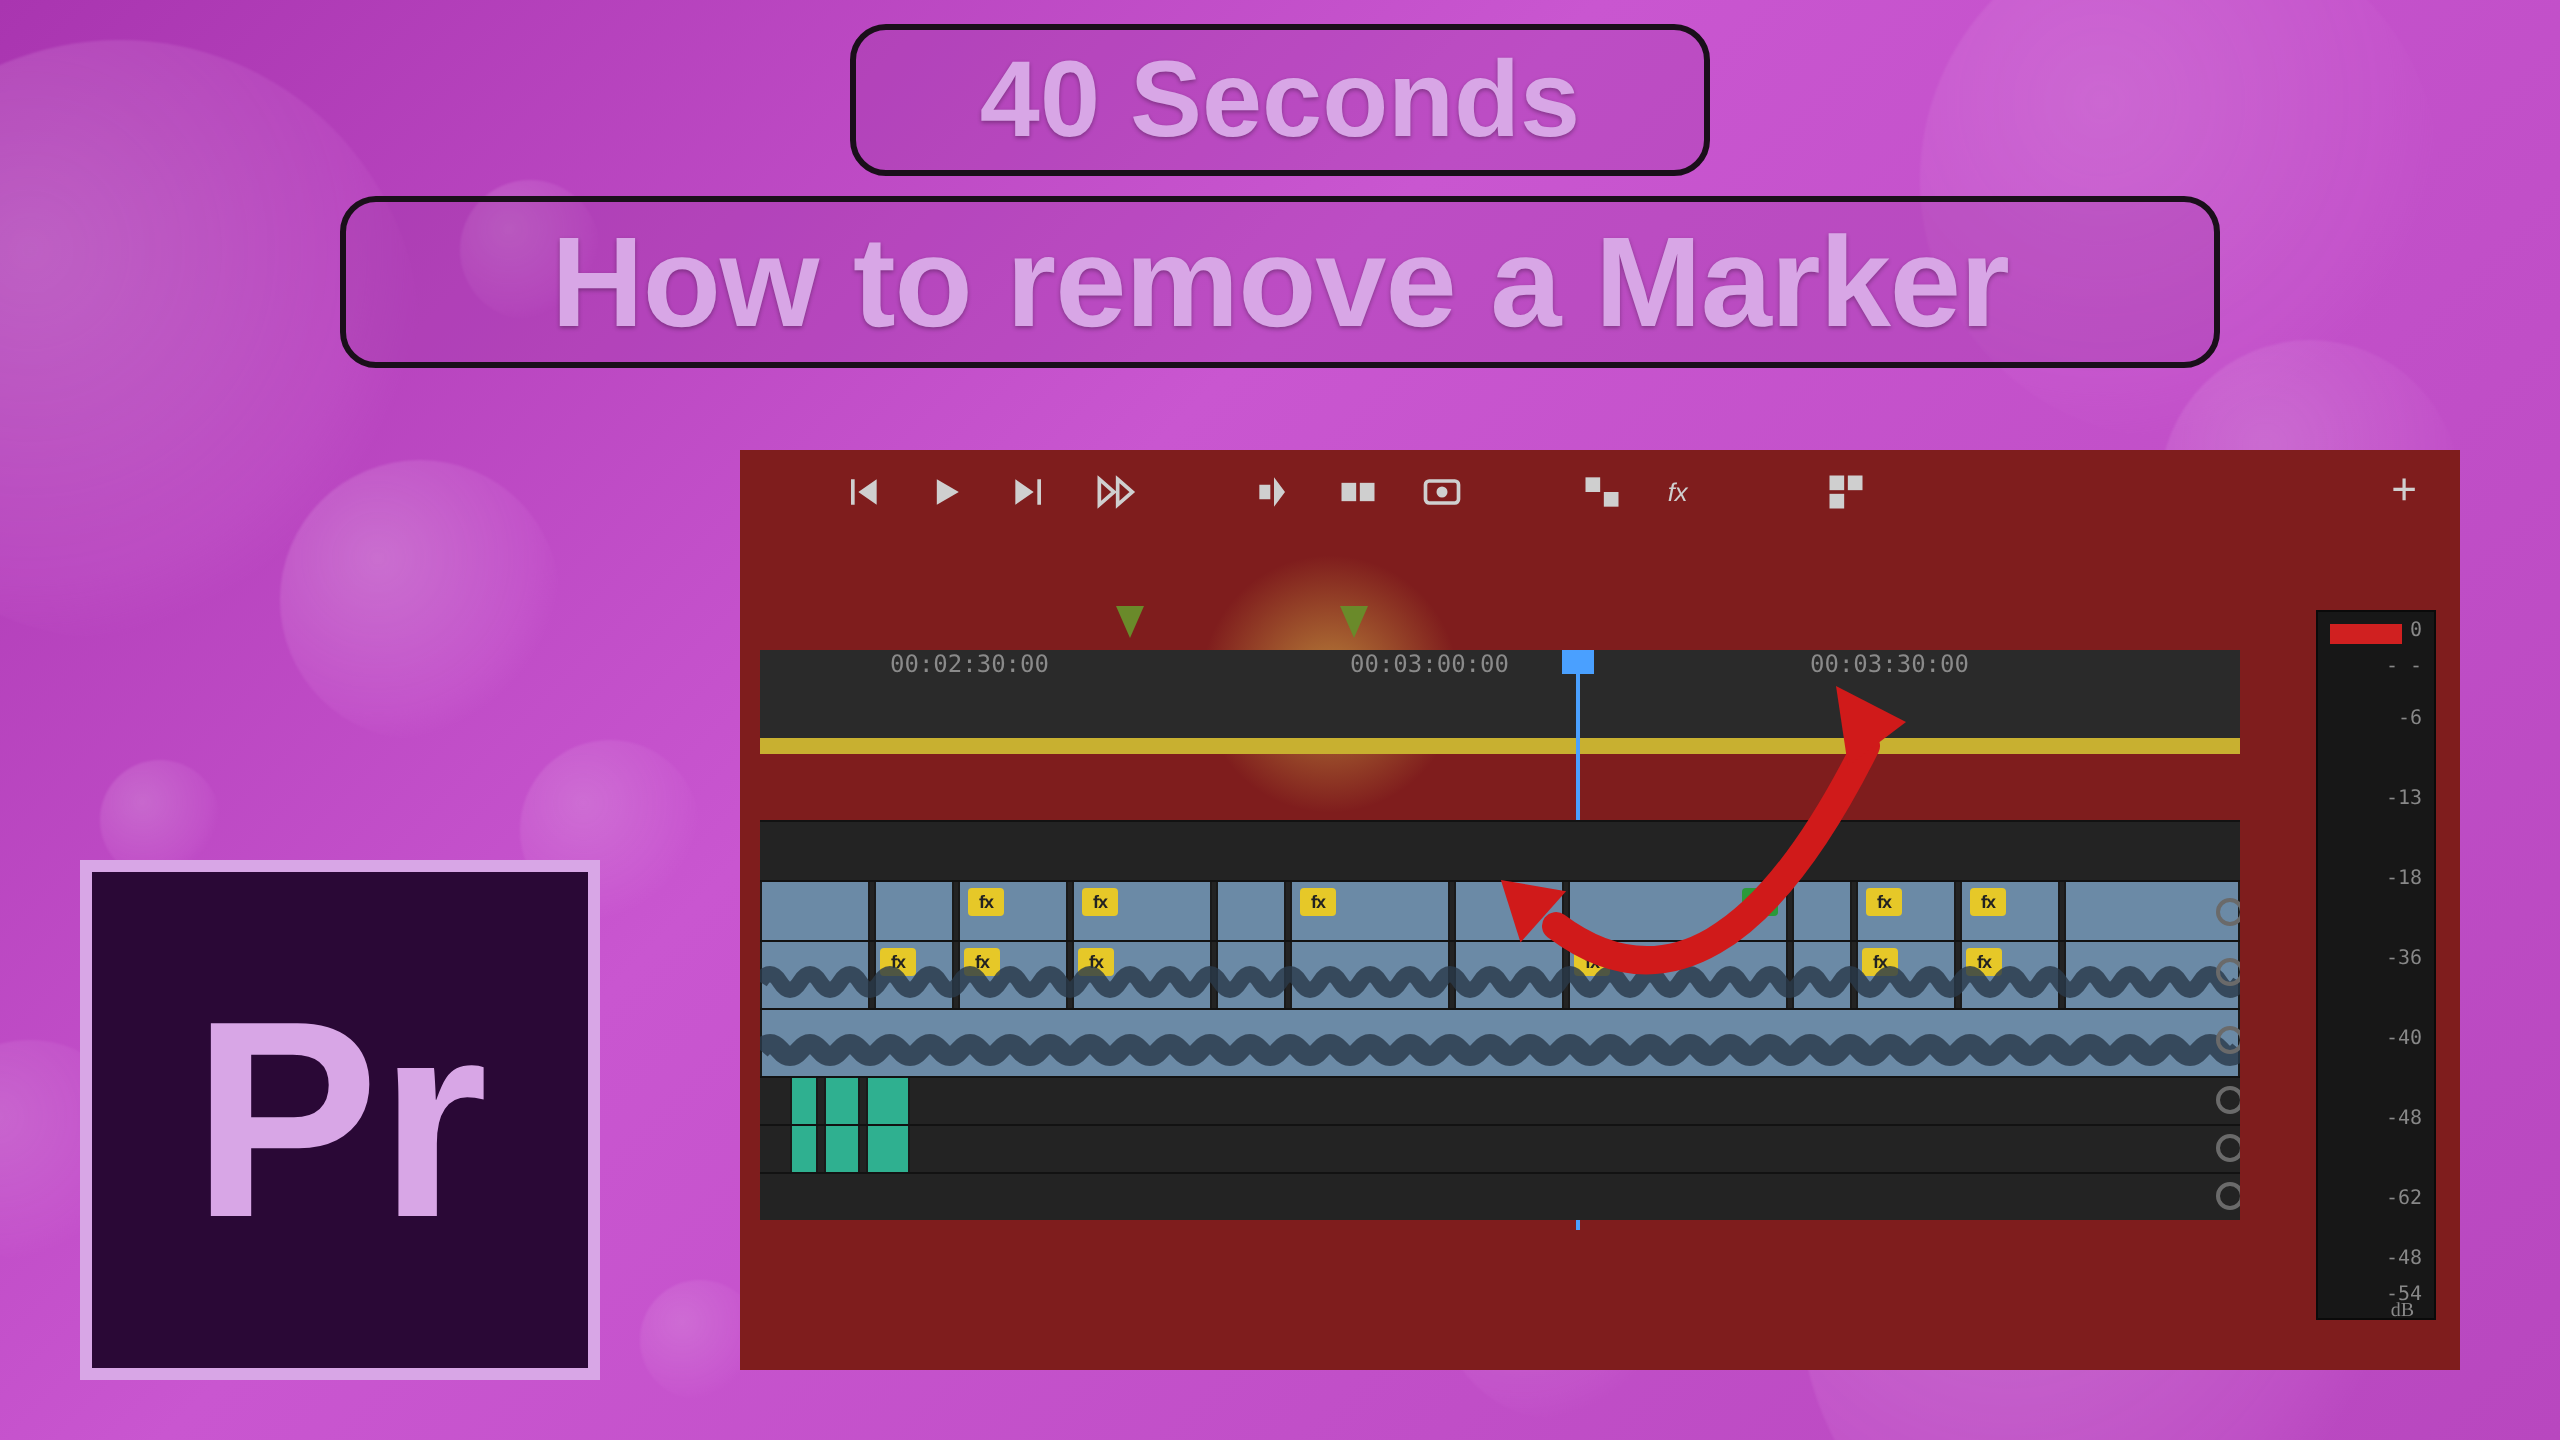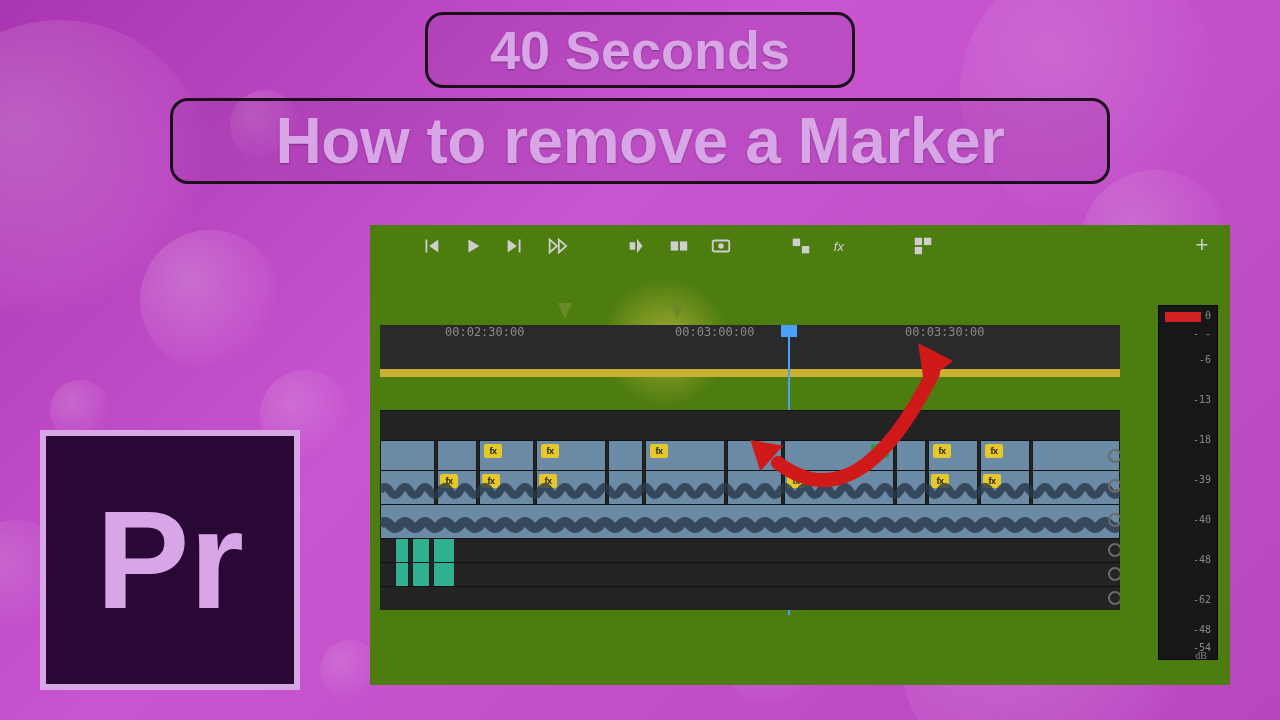--- a/index.html
+++ b/index.html
@@ -44,21 +44,21 @@
   .pr-logo {
     position: absolute; left: 40px; bottom: 30px; width: 260px; height: 260px;
     background: #2a0836; border: 6px solid #d8a6e6; display:flex;
     align-items:center; justify-content:center;
     font-size: 140px; font-weight: 700; color: #d8a6e6;
     font-family: "Myriad Pro","Segoe UI",sans-serif;
   }
 
   .shot {
     position: absolute; left: 370px; top: 225px; width: 860px; height: 460px;
-    background: #4d7c0f;
+    background: #7f1d1d;
   }
 
   .toolbar {
     position: absolute; left: 50px; top: 6px; width: 640px; height: 30px;
     display: flex; align-items: center; gap: 20px;
   }
   .toolbar .tbtn { width: 22px; height: 22px; color:#cfcfcf; display:flex;align-items:center;justify-content:center;}
   .toolbar .tbtn svg{width:22px;height:22px;fill:#cfcfcf;}
   .toolbar .gap { width: 18px; }
   .plus-btn{position:absolute;right:18px;top:10px;width:20px;height:20px;color:#cfcfcf;font-size:22px;display:flex;align-items:center;justify-content:center;}
@@ -291,21 +291,21 @@
   </div>
 
   <div class="meter">
     <div class="bars"></div>
     <div class="bars bars2"></div>
     <div class="lbl" style="top:4px">0</div>
     <div class="lbl" style="top:22px">- -</div>
     <div class="lbl" style="top:48px">-6</div>
     <div class="lbl" style="top:88px">-13</div>
     <div class="lbl" style="top:128px">-18</div>
-    <div class="lbl" style="top:168px">-39</div>
+    <div class="lbl" style="top:168px">-36</div>
     <div class="lbl" style="top:208px">-40</div>
     <div class="lbl" style="top:248px">-48</div>
     <div class="lbl" style="top:288px">-62</div>
     <div class="lbl" style="top:318px">-48</div>
     <div class="lbl" style="top:336px">-54</div>
     <div class="unit">dB</div>
   </div>
 
 </div>
 

